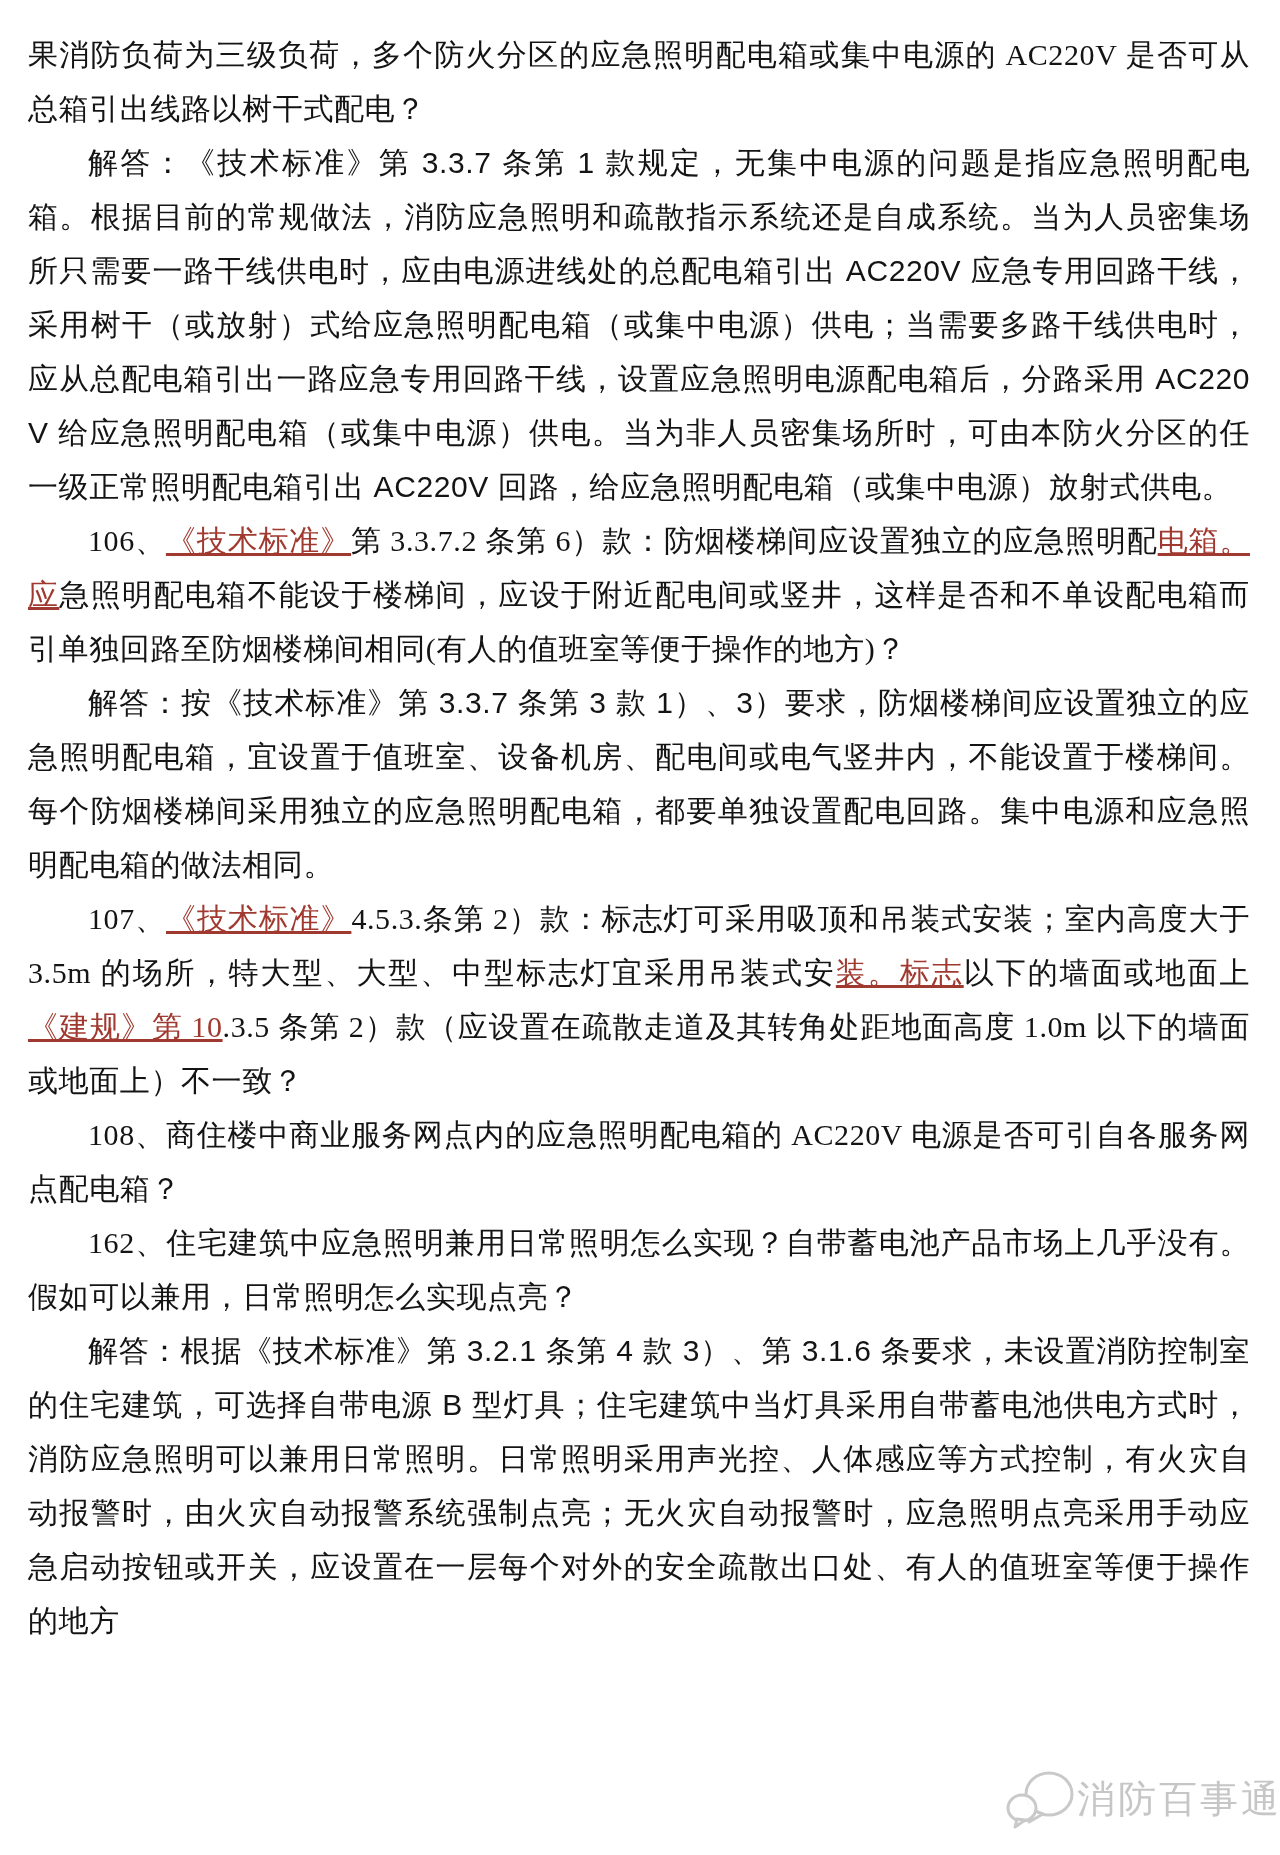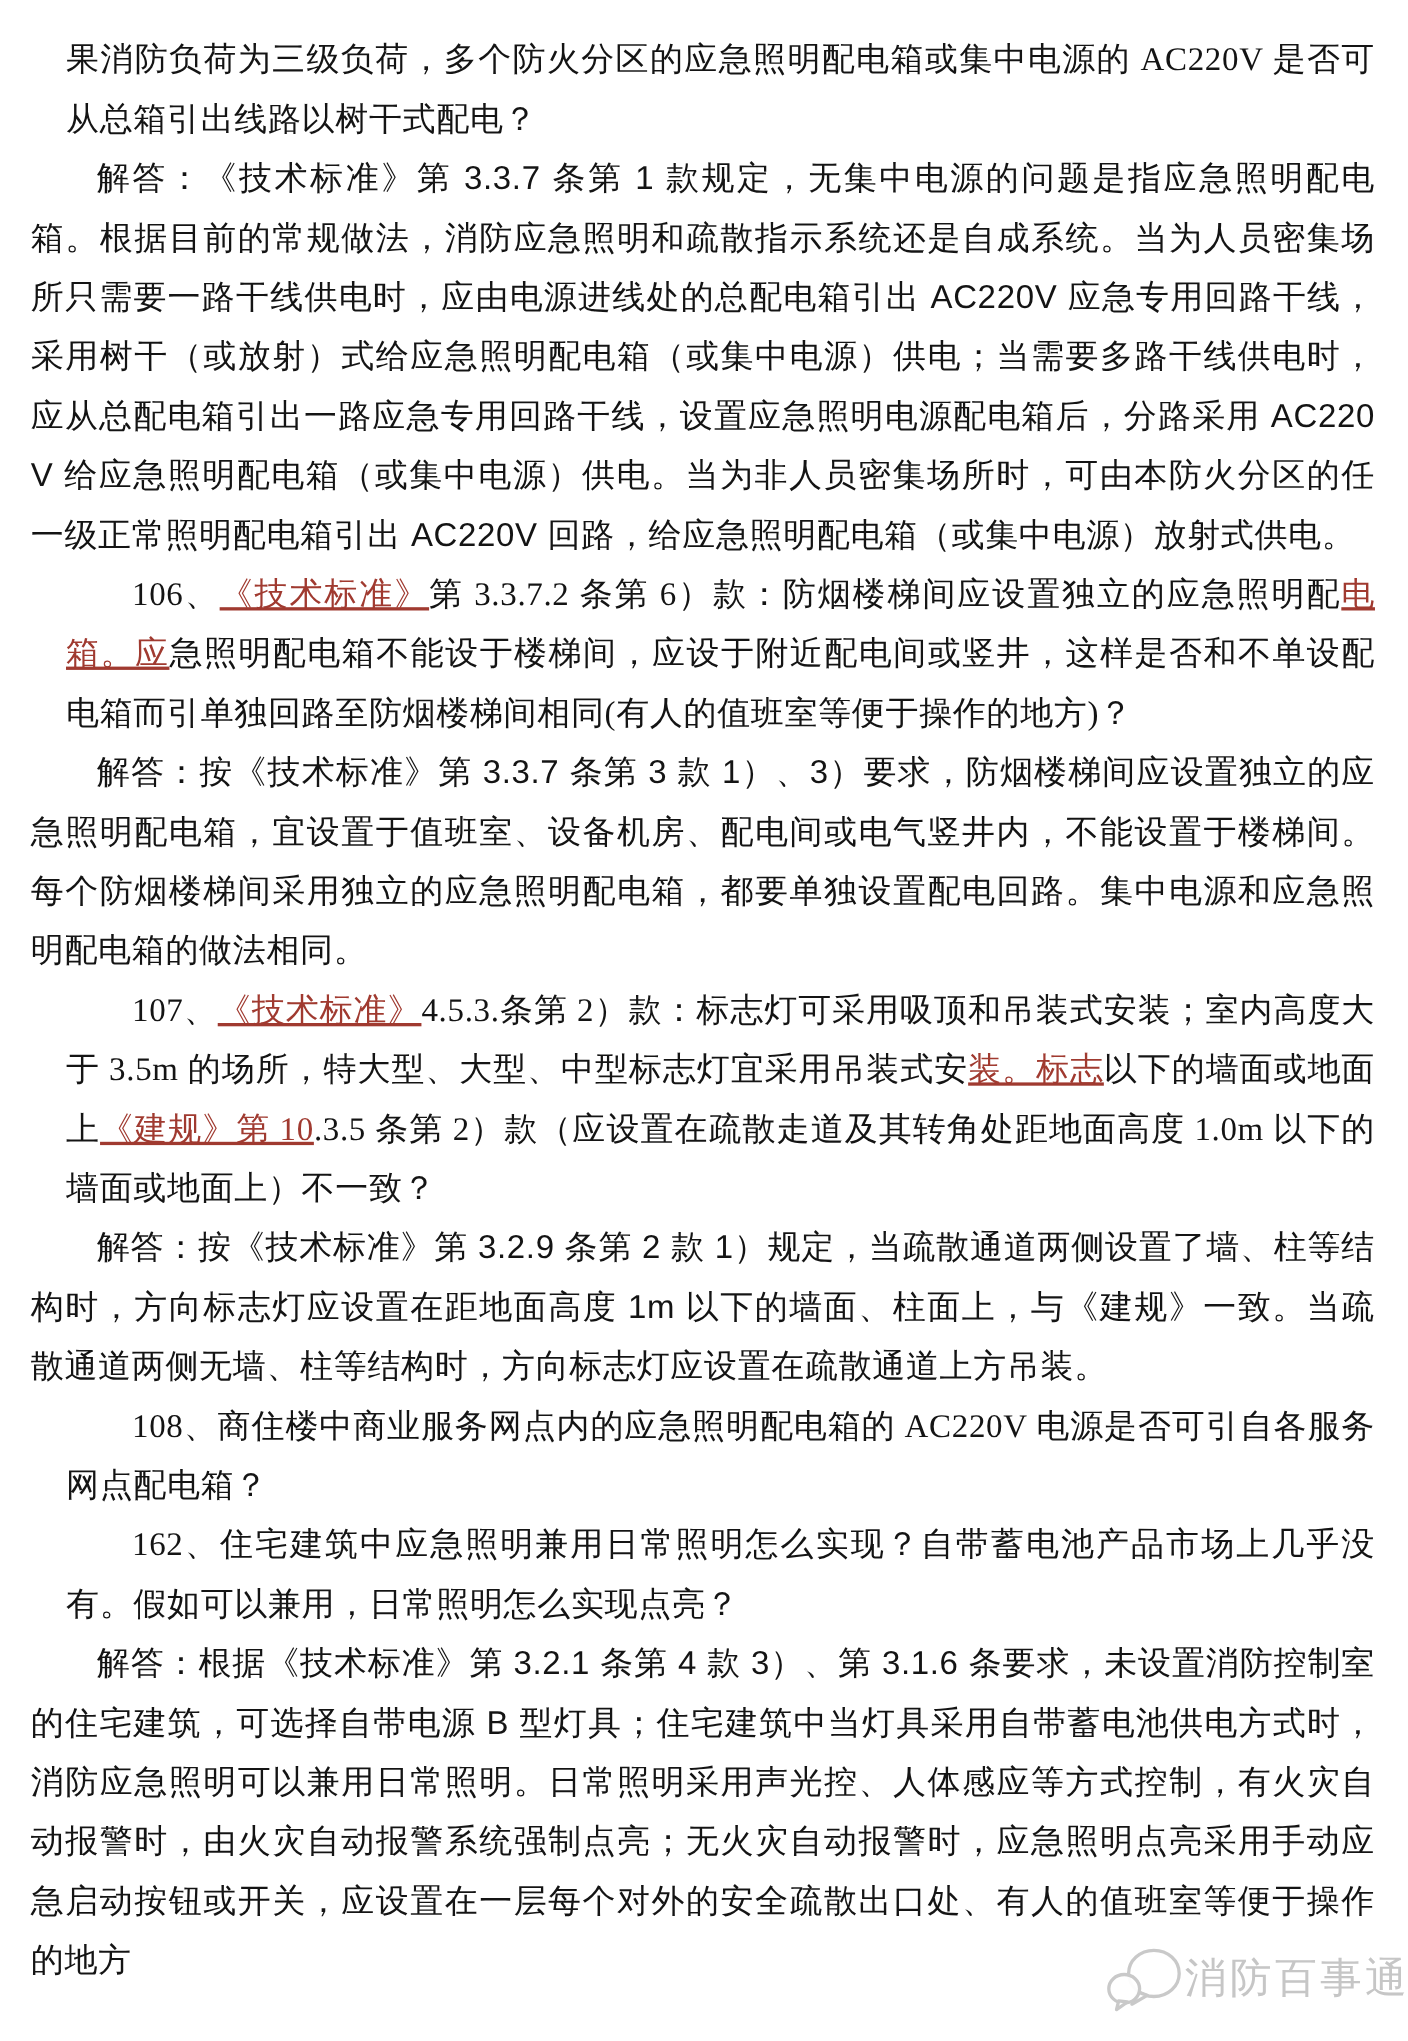--- a/index.html
+++ b/index.html
@@ -21,21 +21,20 @@
     line-height: 54px;
     letter-spacing: 0.6px;
     text-align: justify;
     text-justify: inter-ideograph;
     word-break: break-all;
   }
   .para.indent { text-indent: 2em; }
   .para.question {
     font-family: "Liberation Serif", serif;
     font-weight: 400;
-    margin-left: 32px;
   }
   .para.answer {
     font-family: "Liberation Sans", sans-serif;
     font-weight: 400;
   }
   .red { color: var(--accent-red, #a03a30); text-decoration: underline; }
   .watermark {
     position: absolute;
     left: 1005px;
     top: 1768px;
@@ -56,21 +55,20 @@
 </style>
 </head>
 <body>
 
 <div class="doc">
     <p class="para question"><span>果消防负荷为三级负荷，多个防火分区的应急照明配电箱或集中电源的 AC220V 是否可从总箱引出线路以树干式配电？</span></p>
     <p class="para answer indent"><span>解答：《技术标准》第 3.3.7 条第 1 款规定，无集中电源的问题是指应急照明配电箱。根据目前的常规做法，消防应急照明和疏散指示系统还是自成系统。当为人员密集场所只需要一路干线供电时，应由电源进线处的总配电箱引出 AC220V 应急专用回路干线，采用树干（或放射）式给应急照明配电箱（或集中电源）供电；当需要多路干线供电时，应从总配电箱引出一路应急专用回路干线，设置应急照明电源配电箱后，分路采用 AC220V 给应急照明配电箱（或集中电源）供电。当为非人员密集场所时，可由本防火分区的任一级正常照明配电箱引出 AC220V 回路，给应急照明配电箱（或集中电源）放射式供电。</span></p>
     <p class="para question indent"><span>106、</span><span class="red">《技术标准》</span><span>第 3.3.7.2 条第 6）款：防烟楼梯间应设置独立的应急照明配</span><span class="red">电箱。应</span><span>急照明配电箱不能设于楼梯间，应设于附近配电间或竖井，这样是否和不单设配电箱而引单独回路至防烟楼梯间相同(有人的值班室等便于操作的地方)？</span></p>
     <p class="para answer indent"><span>解答：按《技术标准》第 3.3.7 条第 3 款 1）、3）要求，防烟楼梯间应设置独立的应急照明配电箱，宜设置于值班室、设备机房、配电间或电气竖井内，不能设置于楼梯间。每个防烟楼梯间采用独立的应急照明配电箱，都要单独设置配电回路。集中电源和应急照明配电箱的做法相同。</span></p>
     <p class="para question indent"><span>107、</span><span class="red">《技术标准》</span><span>4.5.3.条第 2）款：标志灯可采用吸顶和吊装式安装；室内高度大于 3.5m 的场所，特大型、大型、中型标志灯宜采用吊装式安</span><span class="red">装。标志</span><span>以下的墙面或地面上</span><span class="red">《建规》第 10</span><span>.3.5 条第 2）款（应设置在疏散走道及其转角处距地面高度 1.0m 以下的墙面或地面上）不一致？</span></p>
-    <p class="para answer indent"><span>解答：按《技术标准》第 3.2.9 条第 2 款 1）规定，当疏散通道两侧设置了墙、柱等结构时，方向标志灯应设置在距地面高度 1m 以下的墙面、柱面上，与《建规》一致。当疏散通道两侧无墙、柱等结构时，方向标志灯应设置在疏散通道上方吊装。</span></p>
     <p class="para question indent"><span>108、商住楼中商业服务网点内的应急照明配电箱的 AC220V 电源是否可引自各服务网点配电箱？</span></p>
     <p class="para question indent"><span>162、住宅建筑中应急照明兼用日常照明怎么实现？自带蓄电池产品市场上几乎没有。假如可以兼用，日常照明怎么实现点亮？</span></p>
     <p class="para answer indent"><span>解答：根据《技术标准》第 3.2.1 条第 4 款 3）、第 3.1.6 条要求，未设置消防控制室的住宅建筑，可选择自带电源 B 型灯具；住宅建筑中当灯具采用自带蓄电池供电方式时，消防应急照明可以兼用日常照明。日常照明采用声光控、人体感应等方式控制，有火灾自动报警时，由火灾自动报警系统强制点亮；无火灾自动报警时，应急照明点亮采用手动应急启动按钮或开关，应设置在一层每个对外的安全疏散出口处、有人的值班室等便于操作的地方</span></p>
   </div>
 
 <div class="watermark">
   <span class="wm-icon">
     <svg width="72" height="62" viewBox="0 0 72 62" xmlns="http://www.w3.org/2000/svg">
       <ellipse cx="44" cy="26" rx="23" ry="21" fill="rgba(255,255,255,0.9)" stroke="#c9c9c9" stroke-width="3"></ellipse>
       <path d="M30 43 L24 54 L38 46 Z" fill="rgba(255,255,255,0.9)" stroke="#c9c9c9" stroke-width="3" stroke-linejoin="round"></path>

